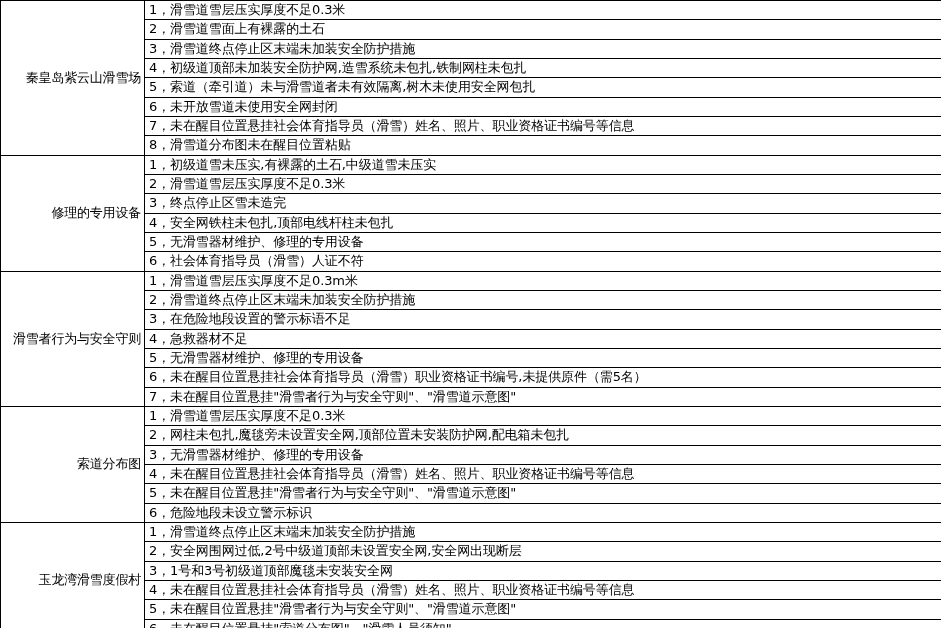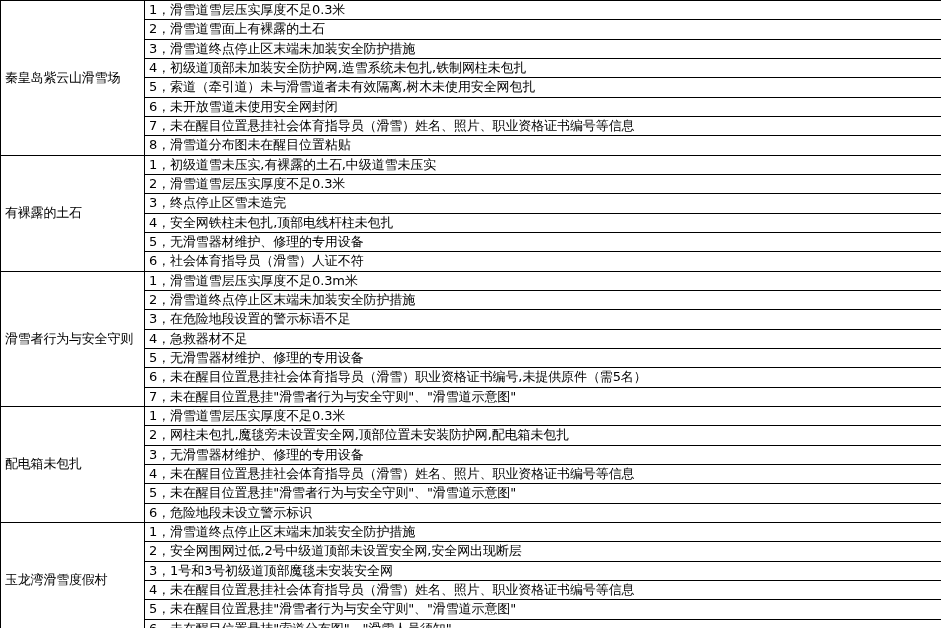--- a/index.html
+++ b/index.html
@@ -28,20 +28,21 @@
     font-size: 13px;
     white-space: nowrap;
     overflow: hidden;
   }
   td.venue {
     width: 136px;
     font-size: 13px;
     vertical-align: top;
     padding-top: 2px;
     letter-spacing: -0.2px;
+    text-align: right;
   }
   td.item {
     width: 803px;
     letter-spacing: -0.1px;
   }
 </style>
 </head>
 <body>
 
 <table class="insp">
@@ -66,21 +67,21 @@
       <tr>
         <td class="item">6，未开放雪道未使用安全网封闭</td>
       </tr>
       <tr>
         <td class="item">7，未在醒目位置悬挂社会体育指导员（滑雪）姓名、照片、职业资格证书编号等信息</td>
       </tr>
       <tr>
         <td class="item">8，滑雪道分布图未在醒目位置粘贴</td>
       </tr>
       <tr>
-        <td class="venue" rowspan="6">有裸露的土石</td>
+        <td class="venue" rowspan="6">修理的专用设备</td>
         <td class="item">1，初级道雪未压实,有裸露的土石,中级道雪未压实</td>
       </tr>
       <tr>
         <td class="item">2，滑雪道雪层压实厚度不足0.3米</td>
       </tr>
       <tr>
         <td class="item">3，终点停止区雪未造完</td>
       </tr>
       <tr>
         <td class="item">4，安全网铁柱未包扎,顶部电线杆柱未包扎</td>
@@ -107,21 +108,21 @@
       <tr>
         <td class="item">5，无滑雪器材维护、修理的专用设备</td>
       </tr>
       <tr>
         <td class="item">6，未在醒目位置悬挂社会体育指导员（滑雪）职业资格证书编号,未提供原件（需5名）</td>
       </tr>
       <tr>
         <td class="item">7，未在醒目位置悬挂"滑雪者行为与安全守则"、"滑雪道示意图"</td>
       </tr>
       <tr>
-        <td class="venue" rowspan="6">配电箱未包扎</td>
+        <td class="venue" rowspan="6">索道分布图</td>
         <td class="item">1，滑雪道雪层压实厚度不足0.3米</td>
       </tr>
       <tr>
         <td class="item">2，网柱未包扎,魔毯旁未设置安全网,顶部位置未安装防护网,配电箱未包扎</td>
       </tr>
       <tr>
         <td class="item">3，无滑雪器材维护、修理的专用设备</td>
       </tr>
       <tr>
         <td class="item">4，未在醒目位置悬挂社会体育指导员（滑雪）姓名、照片、职业资格证书编号等信息</td>

